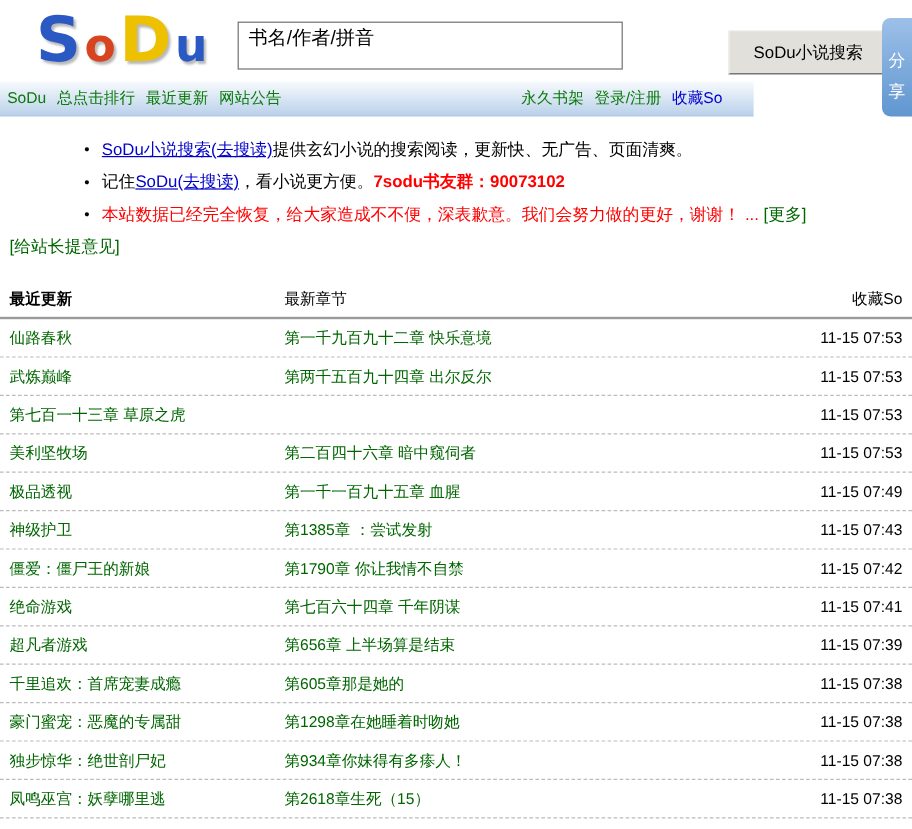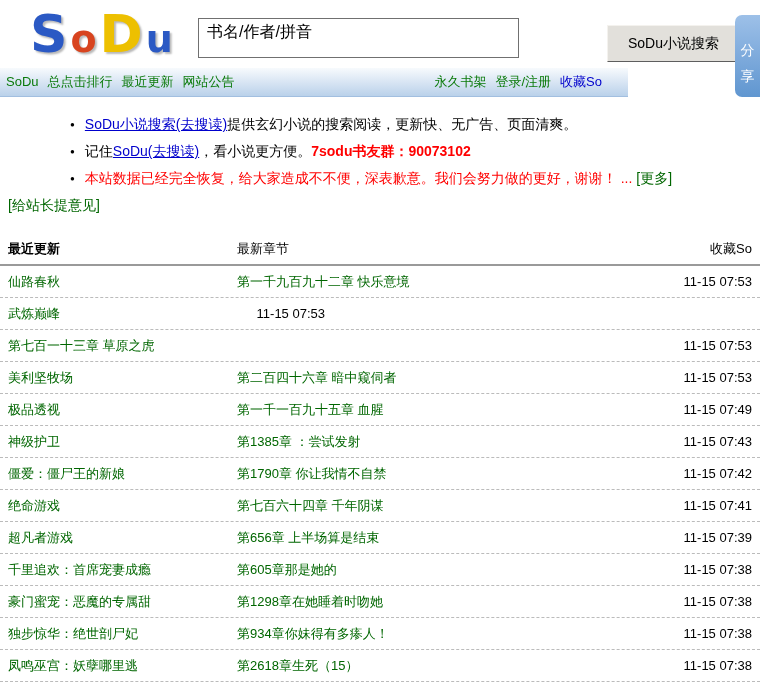--- a/index.html
+++ b/index.html
@@ -108,20 +108,21 @@
     <div class="tbody">
 
         <div class="trow">
           <span class="col1"><a>仙路春秋</a></span>
           <span class="col2"><a>第一千九百九十二章 快乐意境</a></span>
           <span class="col3 time">11-15 07:53</span>
         </div>
 
         <div class="trow">
           <span class="col1"><a>武炼巅峰</a></span>
+          <span class="col2"><a>第两千五百九十四章 出尔反尔</a></span>
           <span class="col3 time">11-15 07:53</span>
         </div>
 
         <div class="trow">
           <span class="col2"><a>第七百一十三章 草原之虎</a></span>
           <span class="col3 time">11-15 07:53</span>
         </div>
 
         <div class="trow">
           <span class="col1"><a>美利坚牧场</a></span>

